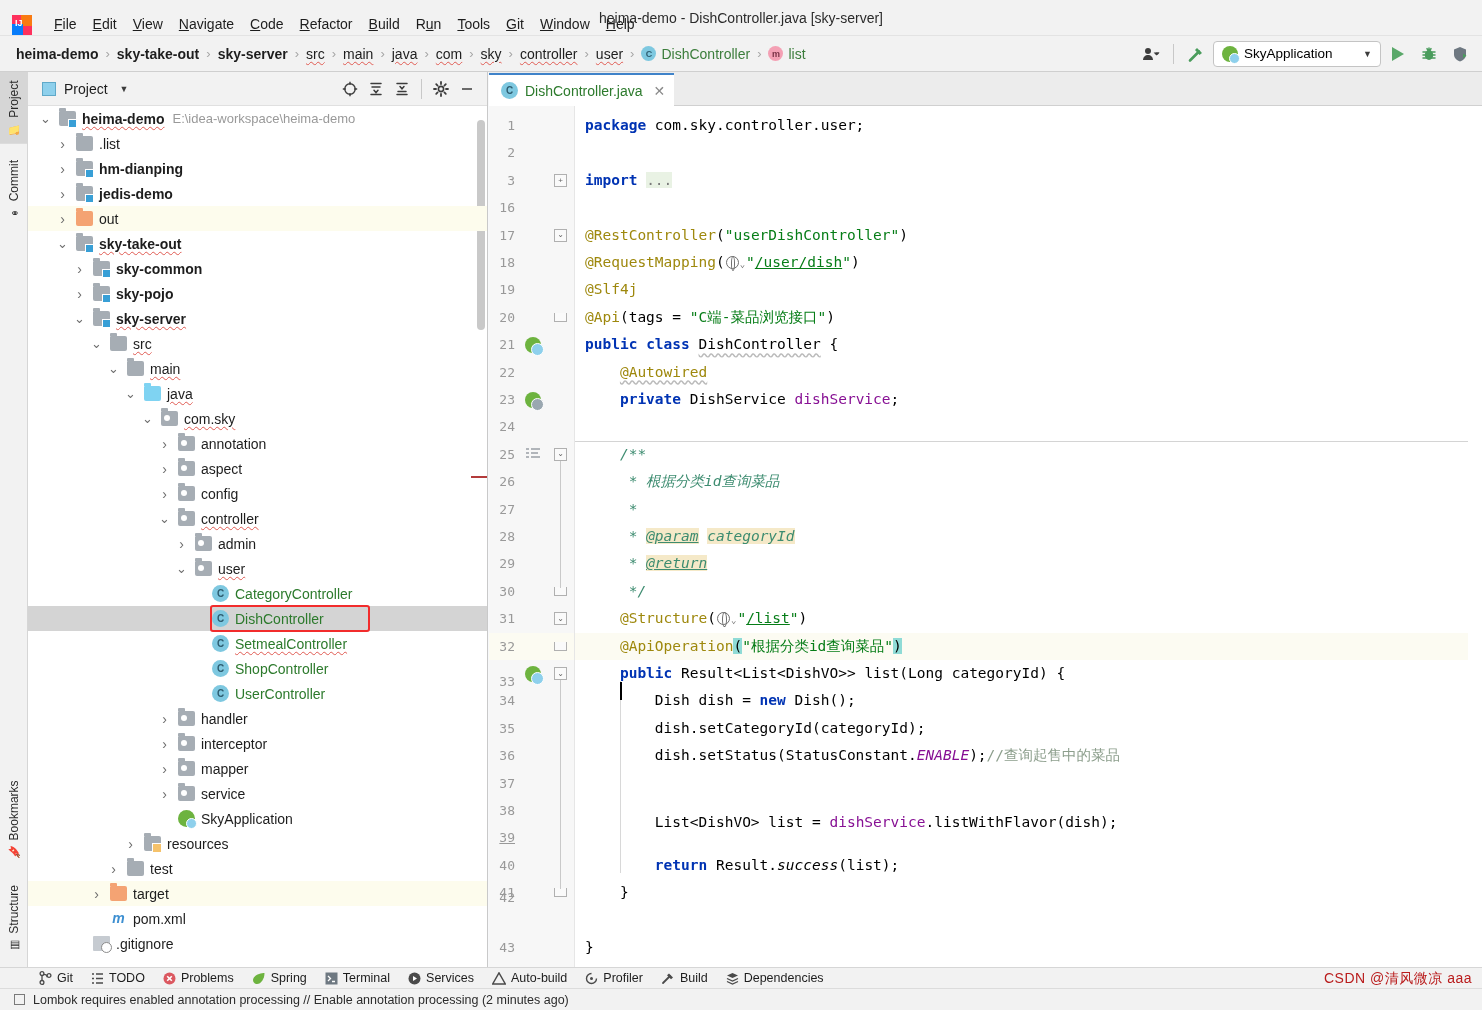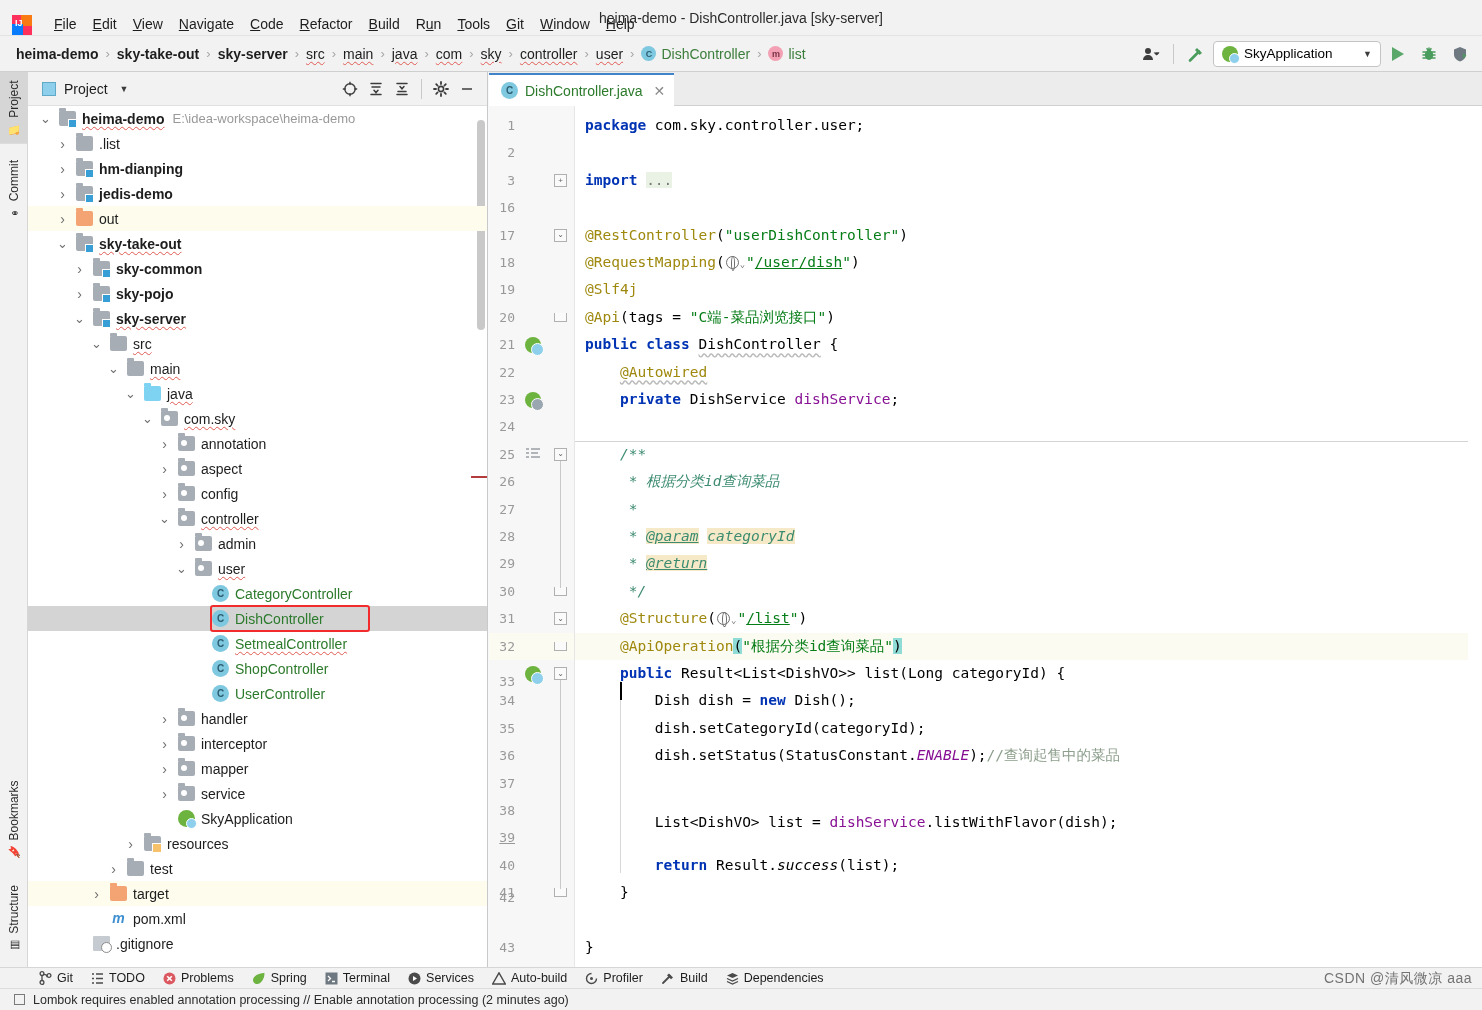--- a/index.html
+++ b/index.html
@@ -248,21 +248,21 @@
   }
   .statusbar {
     position:absolute; left:0; bottom:0; width:1482px; height:22px;
     background:#f2f2f2; border-top:1px solid #dcdcdc;
     display:flex; align-items:center; padding-left:14px;
     font-size:12.5px; color:#2b2b2b; overflow:hidden;
   }
   .sb-box { width:11px;height:11px;border:1.3px solid #7a7a7a;margin-right:8px;flex:none; }
   .watermark {
     position:absolute; right:10px; bottom:22px;
-    font-size:14px; color:#737373; letter-spacing:0.5px;
+    font-size:14px; color:#b91c1c; letter-spacing:0.5px;
     font-family:"Liberation Sans", sans-serif; pointer-events:none;
   }
 </style>
 </head>
 <body>
 
 <div class="app">
 
   <div class="menubar">
     <div class="ij-logo">

